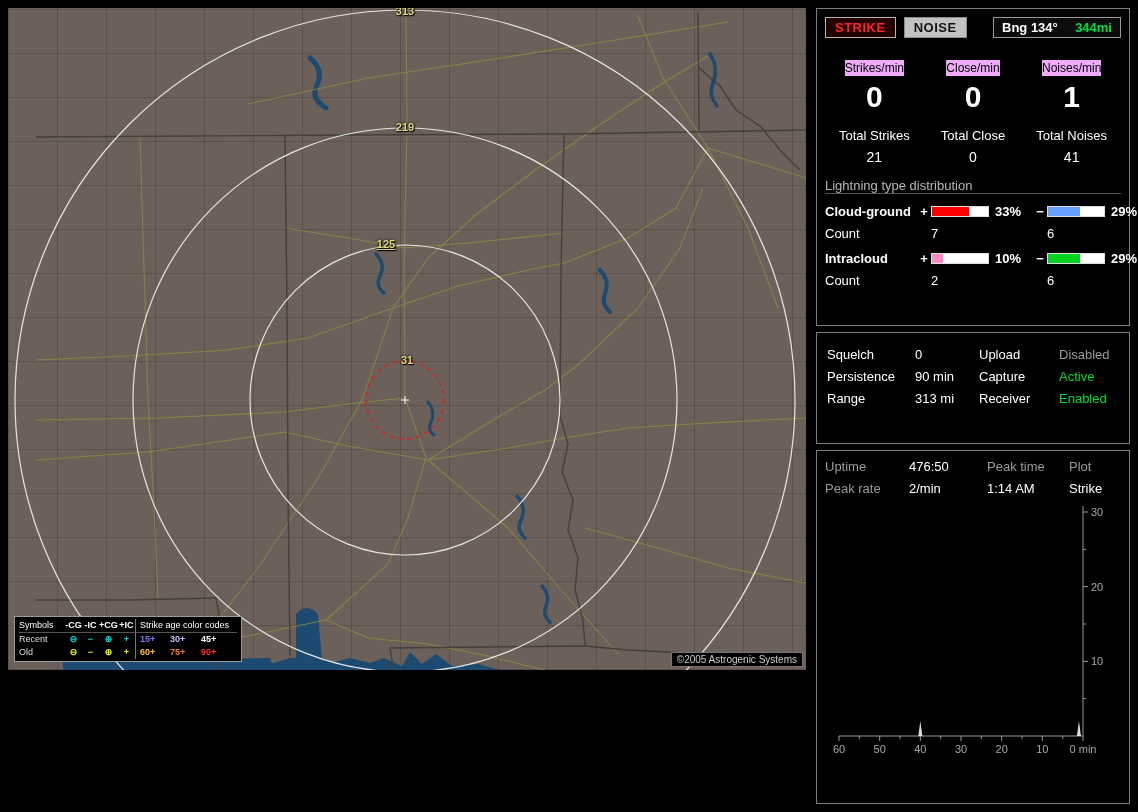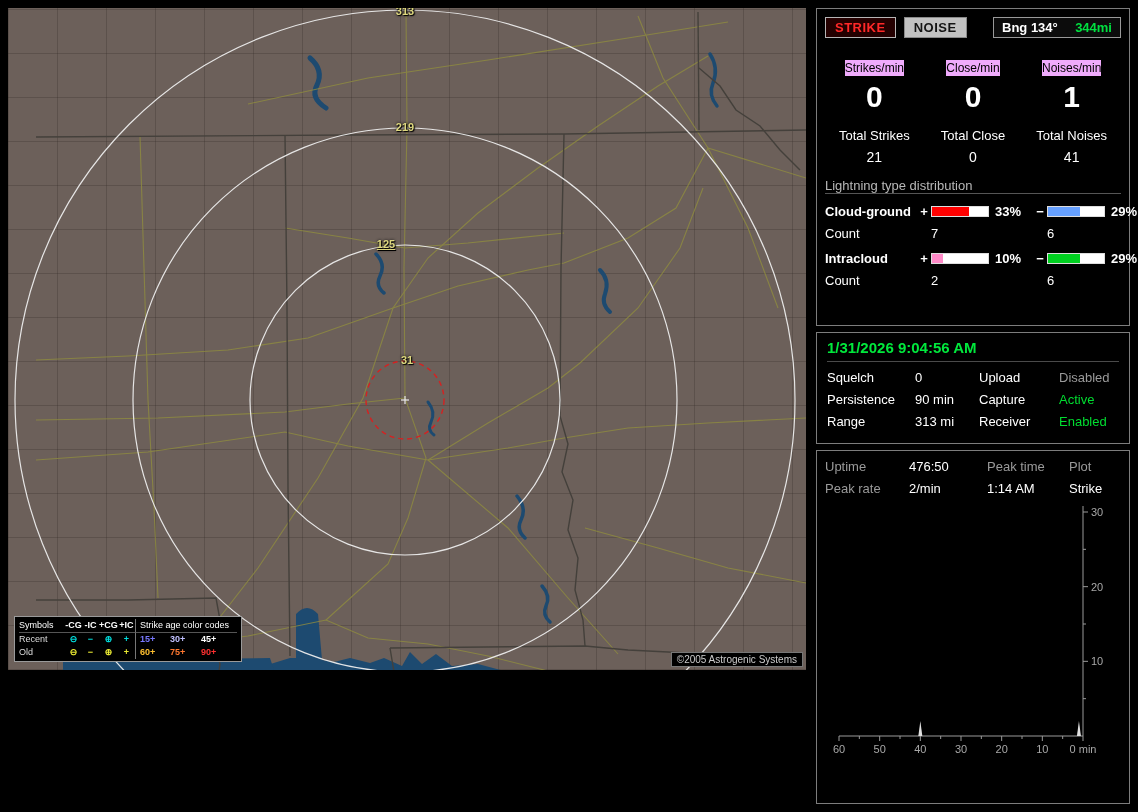--- a/index.html
+++ b/index.html
@@ -249,21 +249,20 @@
       <span class="pct">29%</span>
     </div>
     <div class="dist-count">
       <span>Count</span>
       <span class="c3">2</span>
       <span class="c6">6</span>
     </div>
   </div>
 
   <div class="box" id="box2">
-    <div class="dtime">1/31/2026 9:04:56 AM</div>
     <div class="stat2">
       <span>Squelch</span>
       <span>0</span>
       <span>Upload</span>
       <span style="color: rgb(154, 154, 154);">Disabled</span>
 
       <span>Persistence</span>
       <span>90 min</span>
       <span>Capture</span>
       <span style="color: rgb(0, 221, 48);">Active</span>

